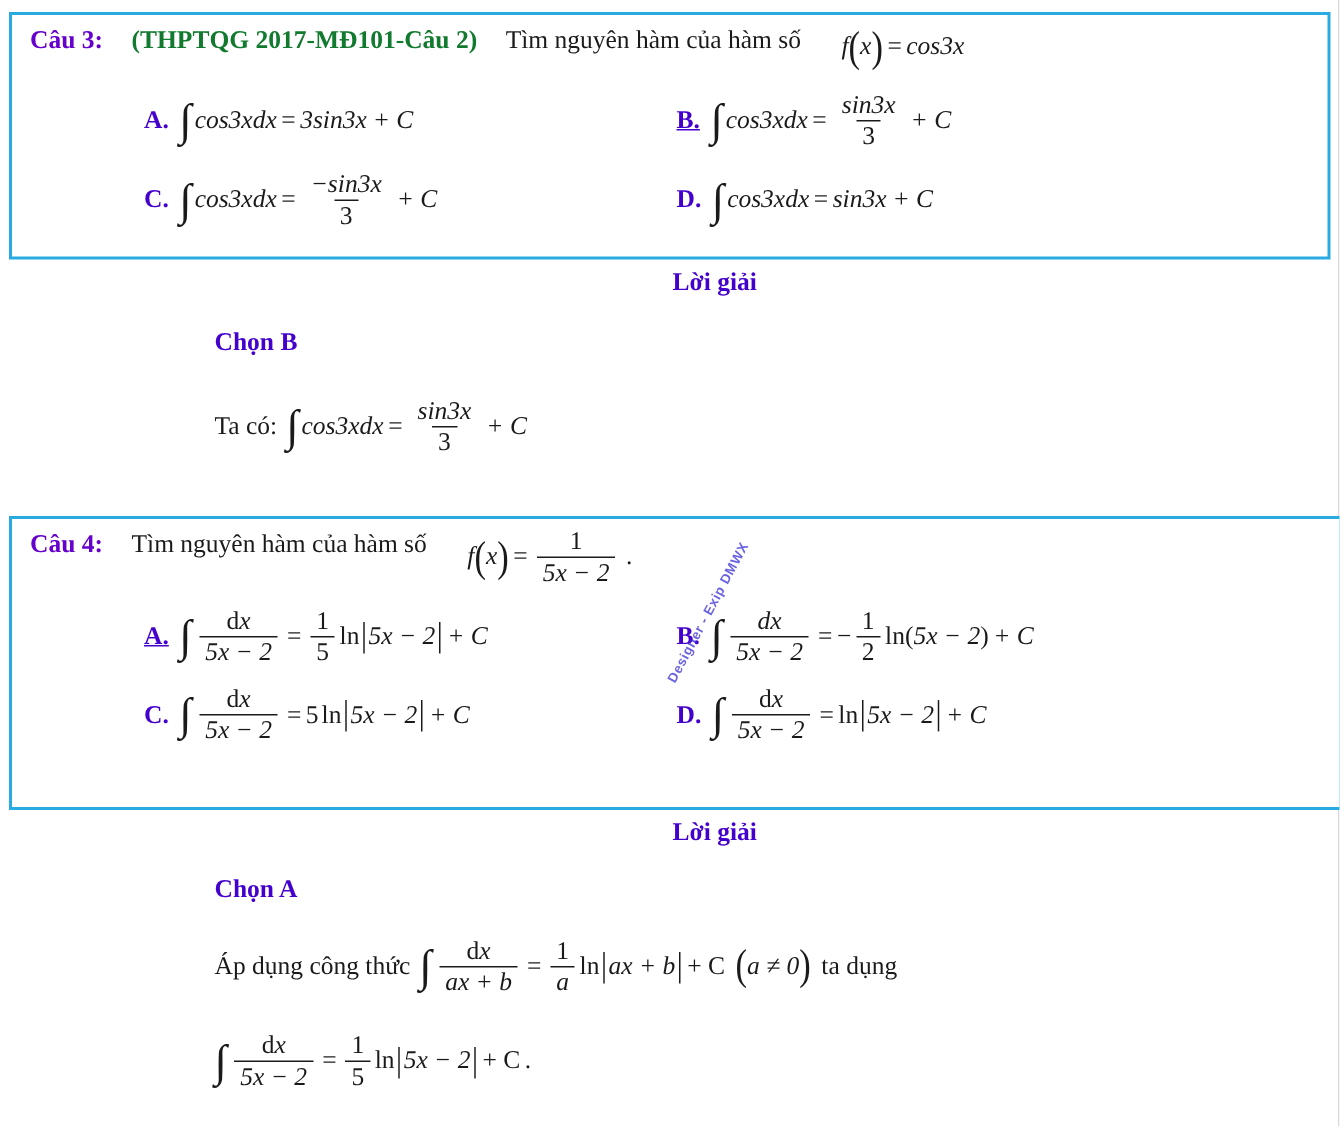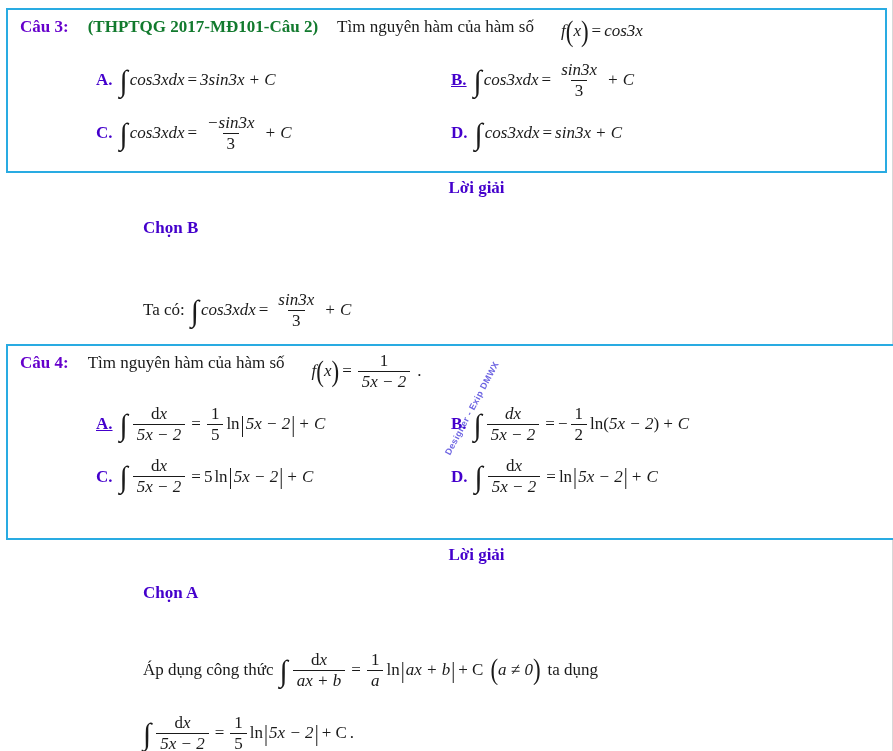--- a/index.html
+++ b/index.html
@@ -88,21 +88,21 @@
   }
   .loigiai.g1 { position:absolute; left:0; top:178px; width:881px; }
   .loigiai.g2 { position:absolute; left:0; top:545px; width:881px; }
 
   .chon {
     color: #4400CC; font-weight: bold; font-size: 17px;
   }
   .chon.c1 { position:absolute; left:143px; top:218px; }
   .chon.c2 { position:absolute; left:143px; top:583px; }
 
-  .work { position: absolute; font-size: 17px; margin-top: 26px; }
+  .work { position: absolute; font-size: 17px; }
   .work.w1 { left: 143px; top: 265px; }
   .work.w2 { left: 143px; top: 625px; }
   .work.w3 { left: 143px; top: 688px; }
   .work .lead { margin-right: 6px; }
 
   
   .watermark {
     position: absolute;
     left: 443px; top: 452px;
     transform: rotate(-62deg);

